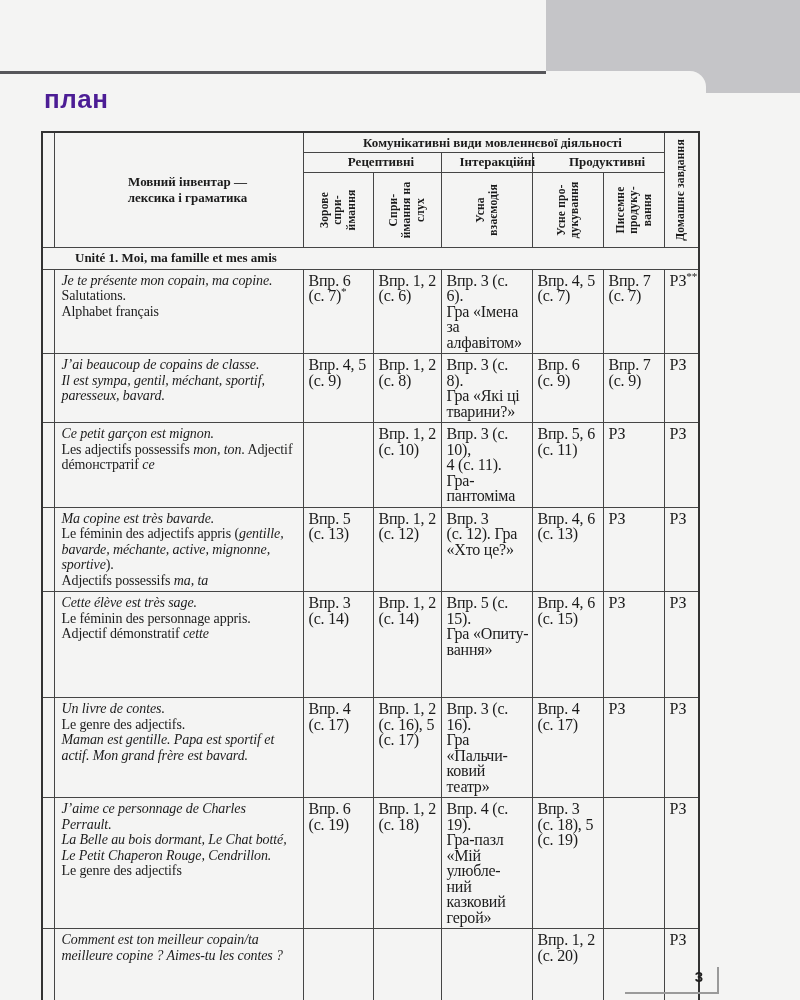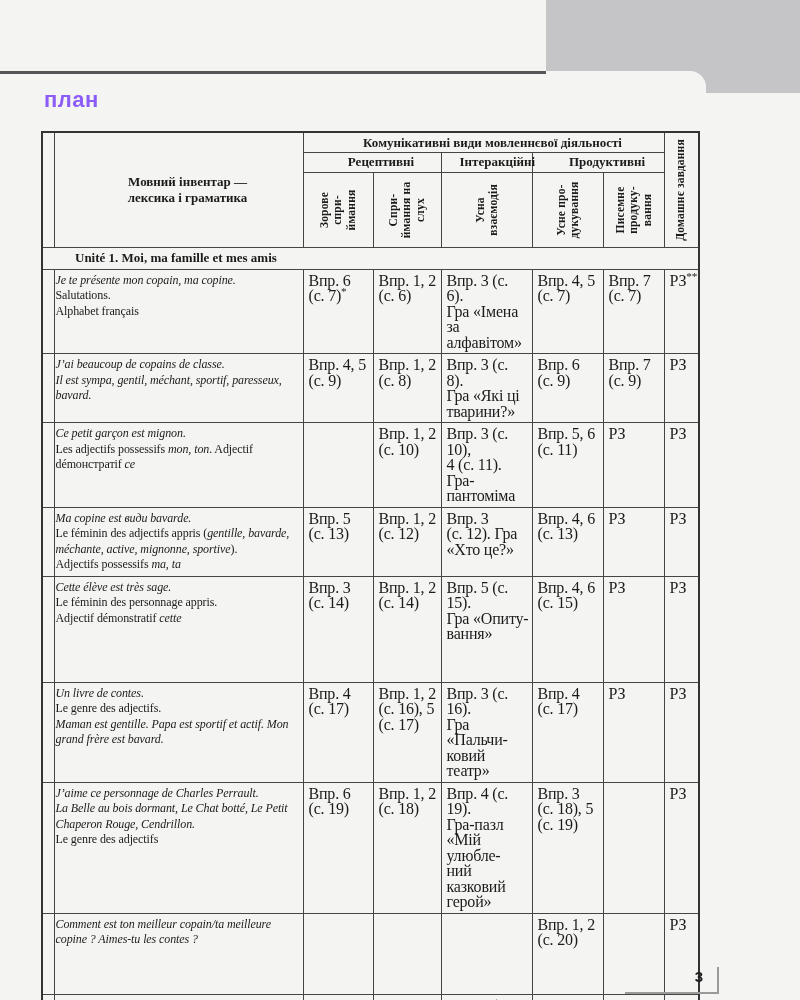--- a/index.html
+++ b/index.html
@@ -8,21 +8,21 @@
     background:#f4f4f3;color:#1b1b1b;
     font-family:"Liberation Serif", serif;
   }
   
   .top-rule{position:absolute;left:0;top:71px;width:546px;height:3px;background:#56565a;}
   .corner-tab{position:absolute;left:546px;top:0;width:254px;height:93px;background:#c5c5c8;}
   .corner-tab-cut{position:absolute;left:546px;top:71px;width:160px;height:22px;background:#f4f4f3;border-top-right-radius:16px;}
   .page-title{
     position:absolute;left:44px;top:86px;margin:0;
     font-family:"Liberation Sans", sans-serif;font-weight:700;
-    font-size:22px;line-height:27px;color:#8b5cf6;letter-spacing:.5px;
+    font-size:26px;line-height:27px;color:#4c1d95;letter-spacing:.5px;
   }
   
   table.plan{
     position:absolute;left:41px;top:131px;width:657px;
     border-collapse:collapse;table-layout:fixed;
     border:2px solid #333;
   }
   .plan th,.plan td{border:1px solid #454545;vertical-align:top;padding:0;}
   .plan thead th{vertical-align:middle;font-weight:700;text-align:center;font-size:13px;line-height:1.18;padding-left:18px;}
   tr.hA{height:20px;} tr.hB{height:20px;} tr.hC{height:75px;}
@@ -34,21 +34,21 @@
     white-space:pre-line;text-align:center;
     font-weight:700;font-size:11.5px;line-height:1.16;letter-spacing:.2px;
   }
   .rot.hw{width:110px;}
   
   tr.sec{height:22px;}
   tr.sec td{vertical-align:middle;font-weight:700;font-size:13px;padding-left:32px;}
   tr.r0{height:64px;} tr.r1{height:52px;} tr.r2{height:57px;} tr.r3{height:64px;}
   tr.r4{height:106px;} tr.r5{height:79px;} tr.r6{height:82px;} tr.r7{height:81px;} tr.r8{height:51px;}
   td.num{}
-  td.inv{font-size:12px;line-height:15.5px;padding:3px 4px 3px 1px;letter-spacing:-0.1px;margin-top:16px;}
+  td.inv{font-size:14px;line-height:15.5px;padding:3px 4px 3px 7px;letter-spacing:-0.1px;margin-top:16px;}
   td.inv .par span.it{font-style:italic;}
   td.ex{font-size:16px;line-height:15.5px;padding:3px 3px 3px 5px;letter-spacing:-0.2px;white-space:pre-line;}
   td.ex sup{font-size:70%;line-height:0;}
   
   .footer-hline{position:absolute;left:625px;top:992px;width:94px;height:2px;background:#9a9a9a;}
   .footer-vline{position:absolute;left:717px;top:967px;width:2px;height:27px;background:#9a9a9a;}
   .pageno{
     position:absolute;left:686px;top:968px;width:26px;text-align:center;
     font-family:"Liberation Sans", sans-serif;font-weight:700;font-size:15px;color:#1f1f1f;
   }
@@ -155,21 +155,21 @@
         <td class="ex"></td>
         <td class="ex">Впр. 1, 2<br>(с. 10)</td>
         <td class="ex">Впр. 3 (с. 10),<br>4 (с. 11). Гра-<br>пантоміма</td>
         <td class="ex">Впр. 5, 6<br>(с. 11)</td>
         <td class="ex">РЗ</td>
         <td class="ex">РЗ</td>
       </tr>
       <tr class="r3">
         <td class="num"></td>
         <td class="inv">
-          <div class="par"><span class="it">Ma copine est види bavarde.</span></div>
+          <div class="par"><span class="it">Ma copine est très bavarde.</span></div>
           <div class="par"><span>Le féminin des adjectifs appris (</span><span class="it">gentille, bavarde, méchante, active, mignonne, sportive</span><span>).</span></div>
           <div class="par"><span>Adjectifs possessifs </span><span class="it">ma, ta</span></div>
         </td>
         <td class="ex">Впр. 5<br>(с. 13)</td>
         <td class="ex">Впр. 1, 2<br>(с. 12)</td>
         <td class="ex">Впр. 3<br>(с. 12). Гра<br>«Хто це?»</td>
         <td class="ex">Впр. 4, 6<br>(с. 13)</td>
         <td class="ex">РЗ</td>
         <td class="ex">РЗ</td>
       </tr>

